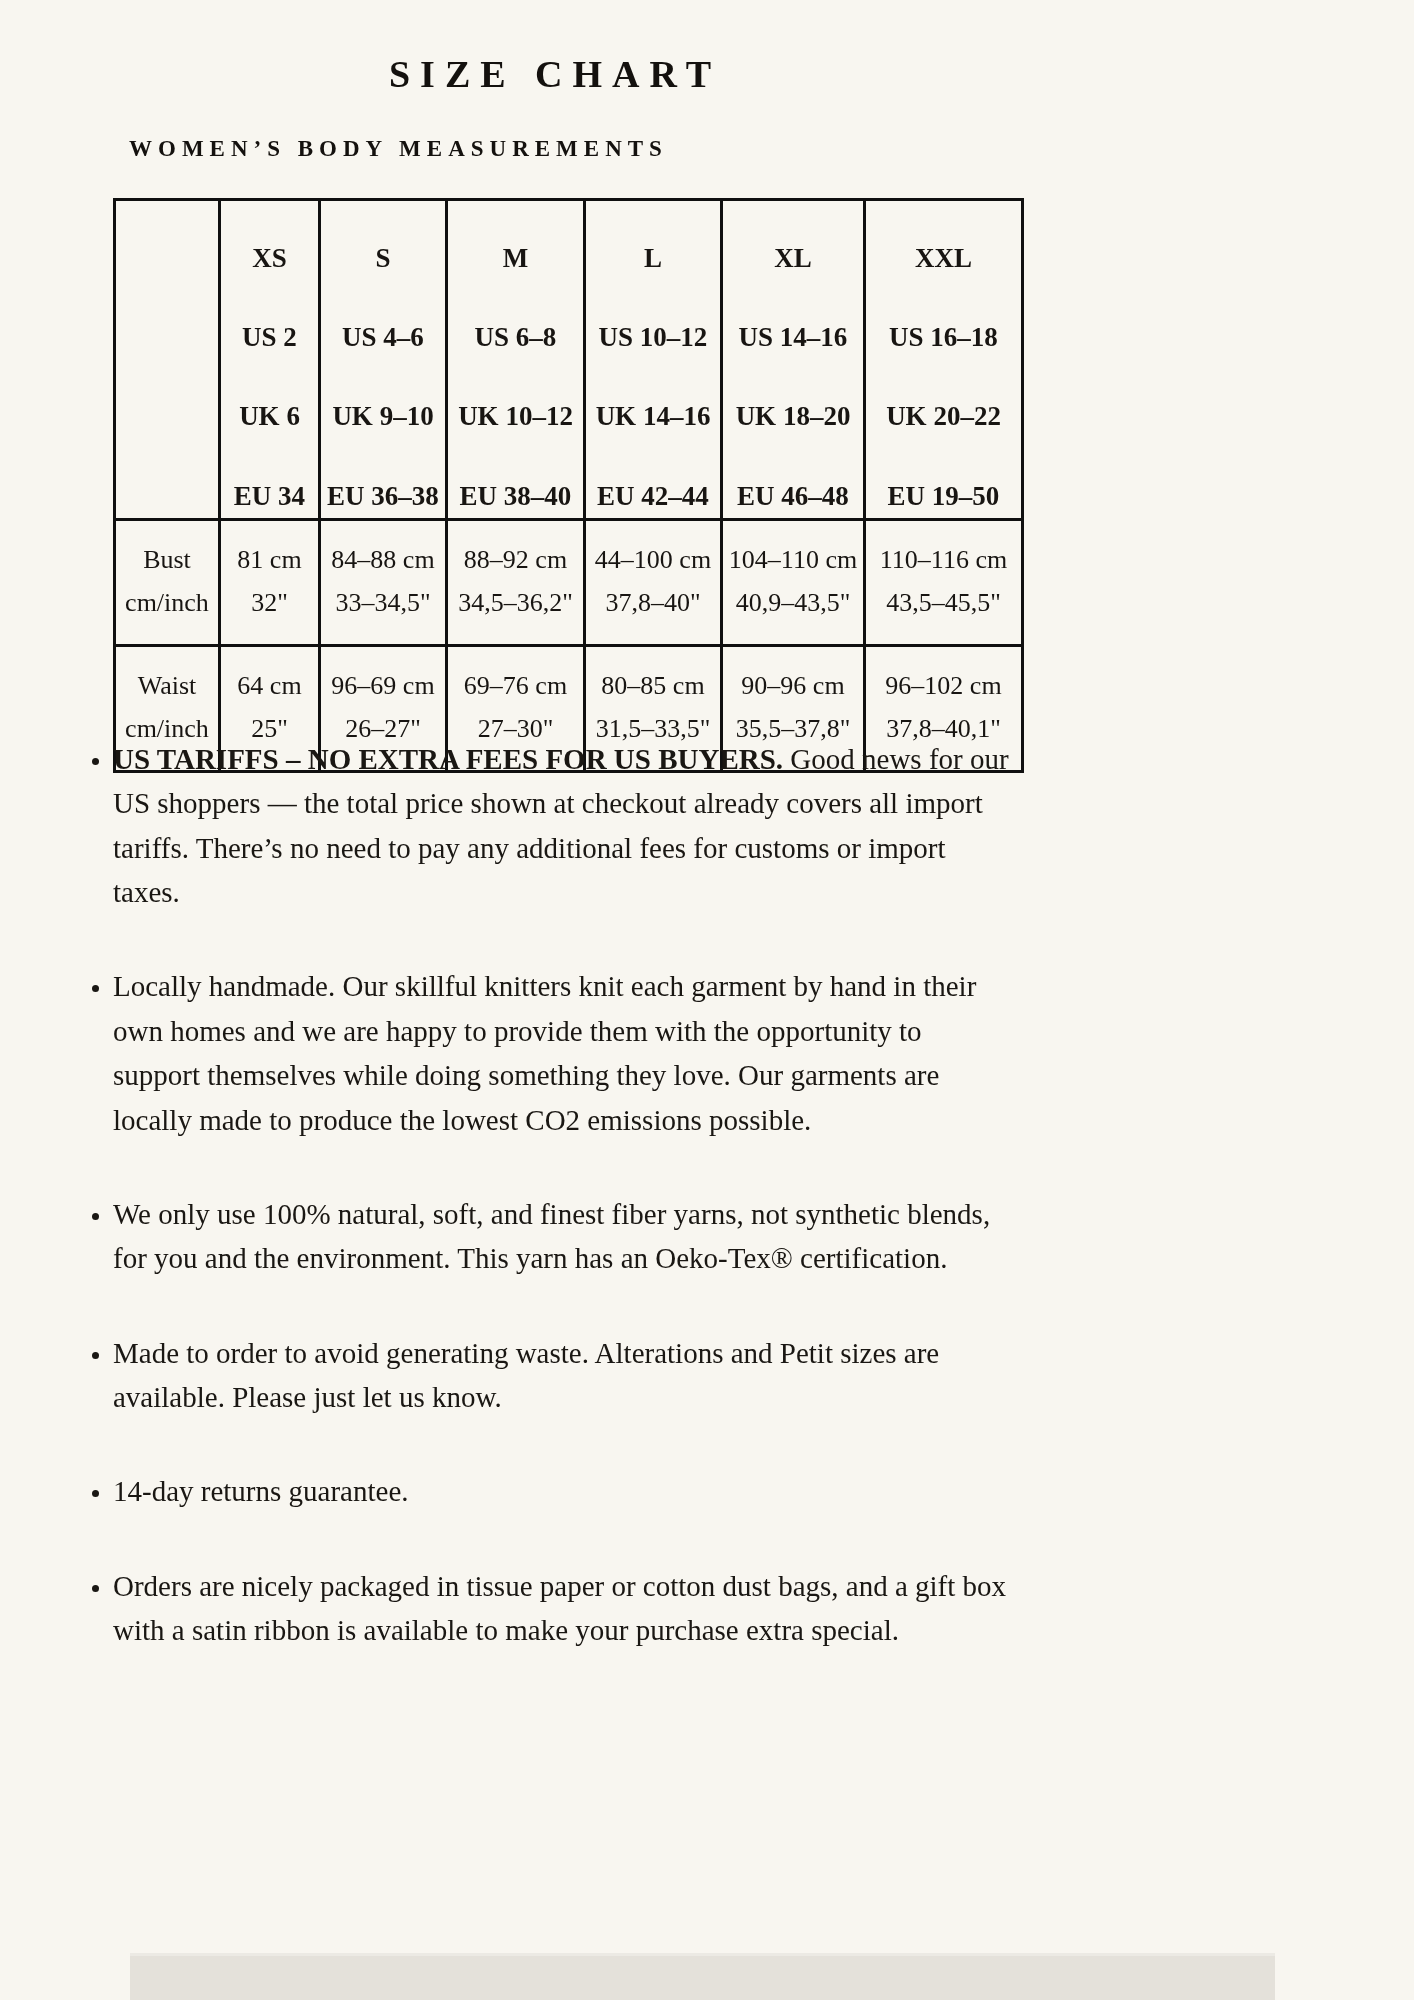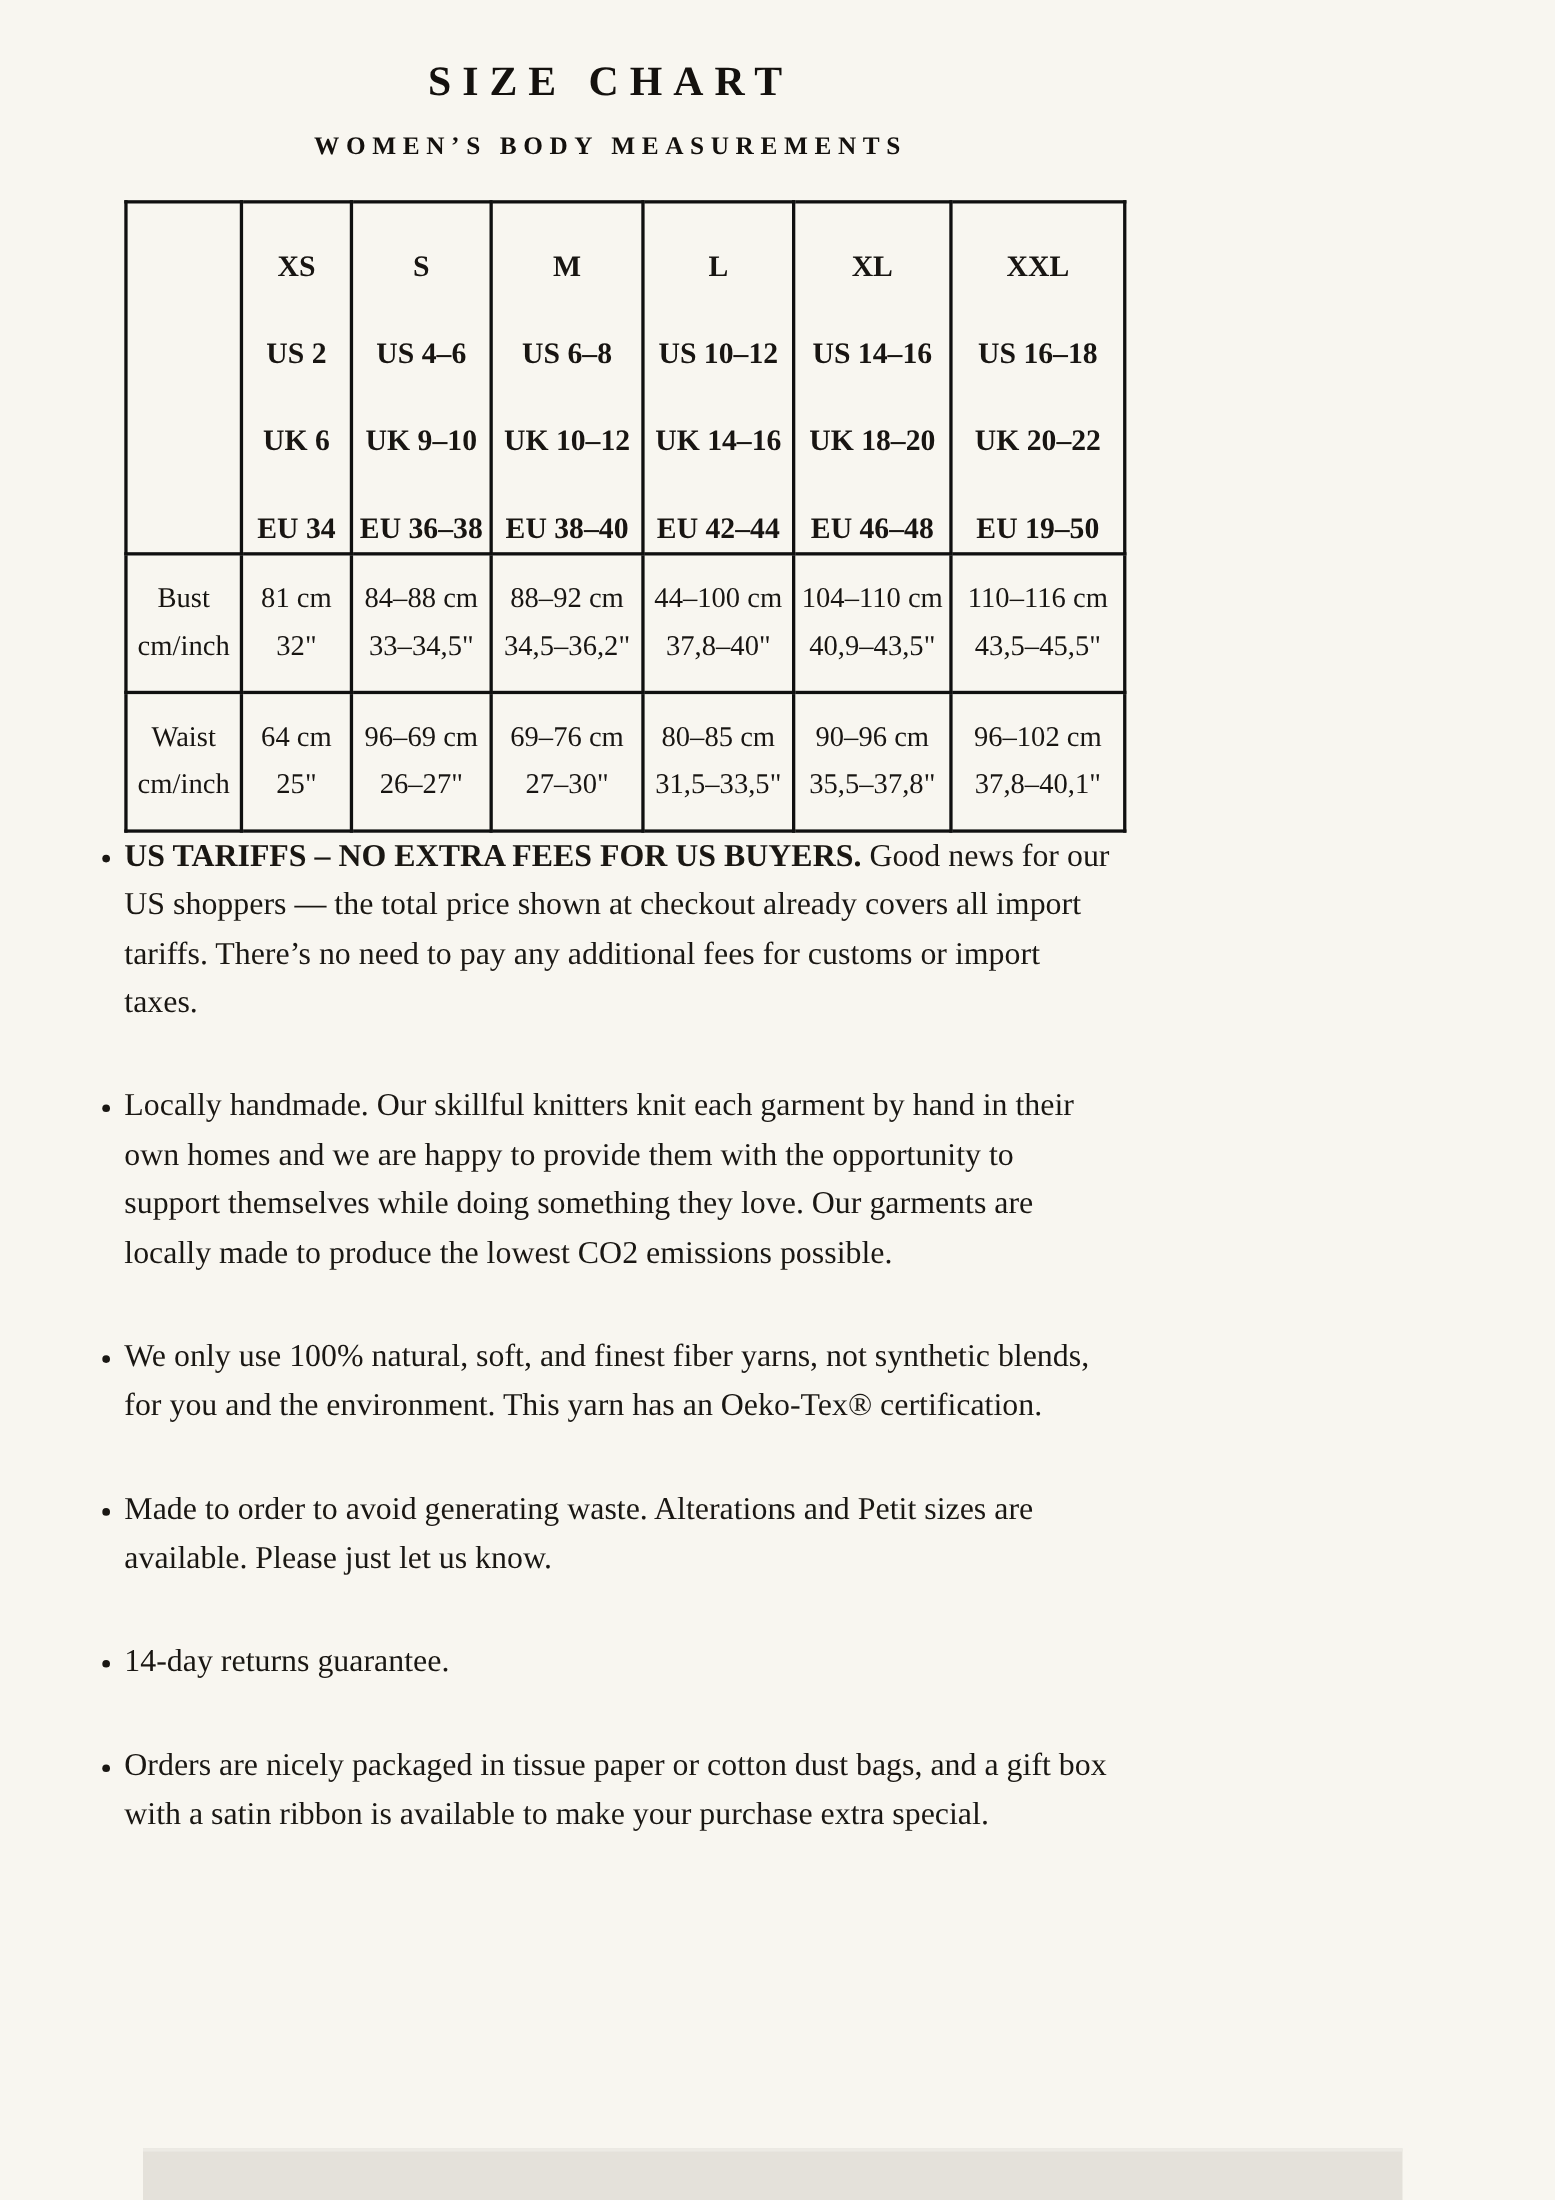--- a/index.html
+++ b/index.html
@@ -14,22 +14,22 @@
   .content { position: absolute; left: 113px; top: 0; width: 884px; }
 
   .page-title {
     margin: 0; padding-top: 52px;
     text-align: center;
     font-size: 38px; font-weight: 700;
     letter-spacing: 10px;
     color: #14110e;
   }
   .page-subtitle {
-    margin: 0; padding-top: 24px;
-    text-align: center;
+    margin: 16px; padding-top: 24px;
+    text-align: left;
     font-size: 23px; font-weight: 700;
     letter-spacing: 6px;
     color: #14110e;
   }
 
   table.size-table {
     margin-top: 36px;
     border-collapse: collapse;
     table-layout: fixed;
     width: 908px;
@@ -190,21 +190,21 @@
         </td>
         <td class="data-cell">
           <div>96–102 cm</div>
           <div>37,8–40,1"</div>
         </td>
       </tr>
     </tbody>
   </table>
 </div>
 
-<div style="position:absolute; left:0; top:700px; width:1414px;">
+<div style="position:absolute; left:0; top:681px; width:1414px;">
   <ul class="info-list">
     <li>
       <span class="lead">US TARIFFS – NO EXTRA FEES FOR US BUYERS.</span>
       <span>Good news for our US shoppers — the total price shown at checkout already covers all import tariffs. There’s no need to pay any additional fees for customs or import taxes.</span>
     </li>
     <li>
       <span>Locally handmade. Our skillful knitters knit each garment by hand in their own homes and we are happy to provide them with the opportunity to support themselves while doing something they love. Our garments are locally made to produce the lowest CO2 emissions possible.</span>
     </li>
     <li>
       <span>We only use 100% natural, soft, and finest fiber yarns, not synthetic blends, for you and the environment. This yarn has an Oeko-Tex® certification.</span>

